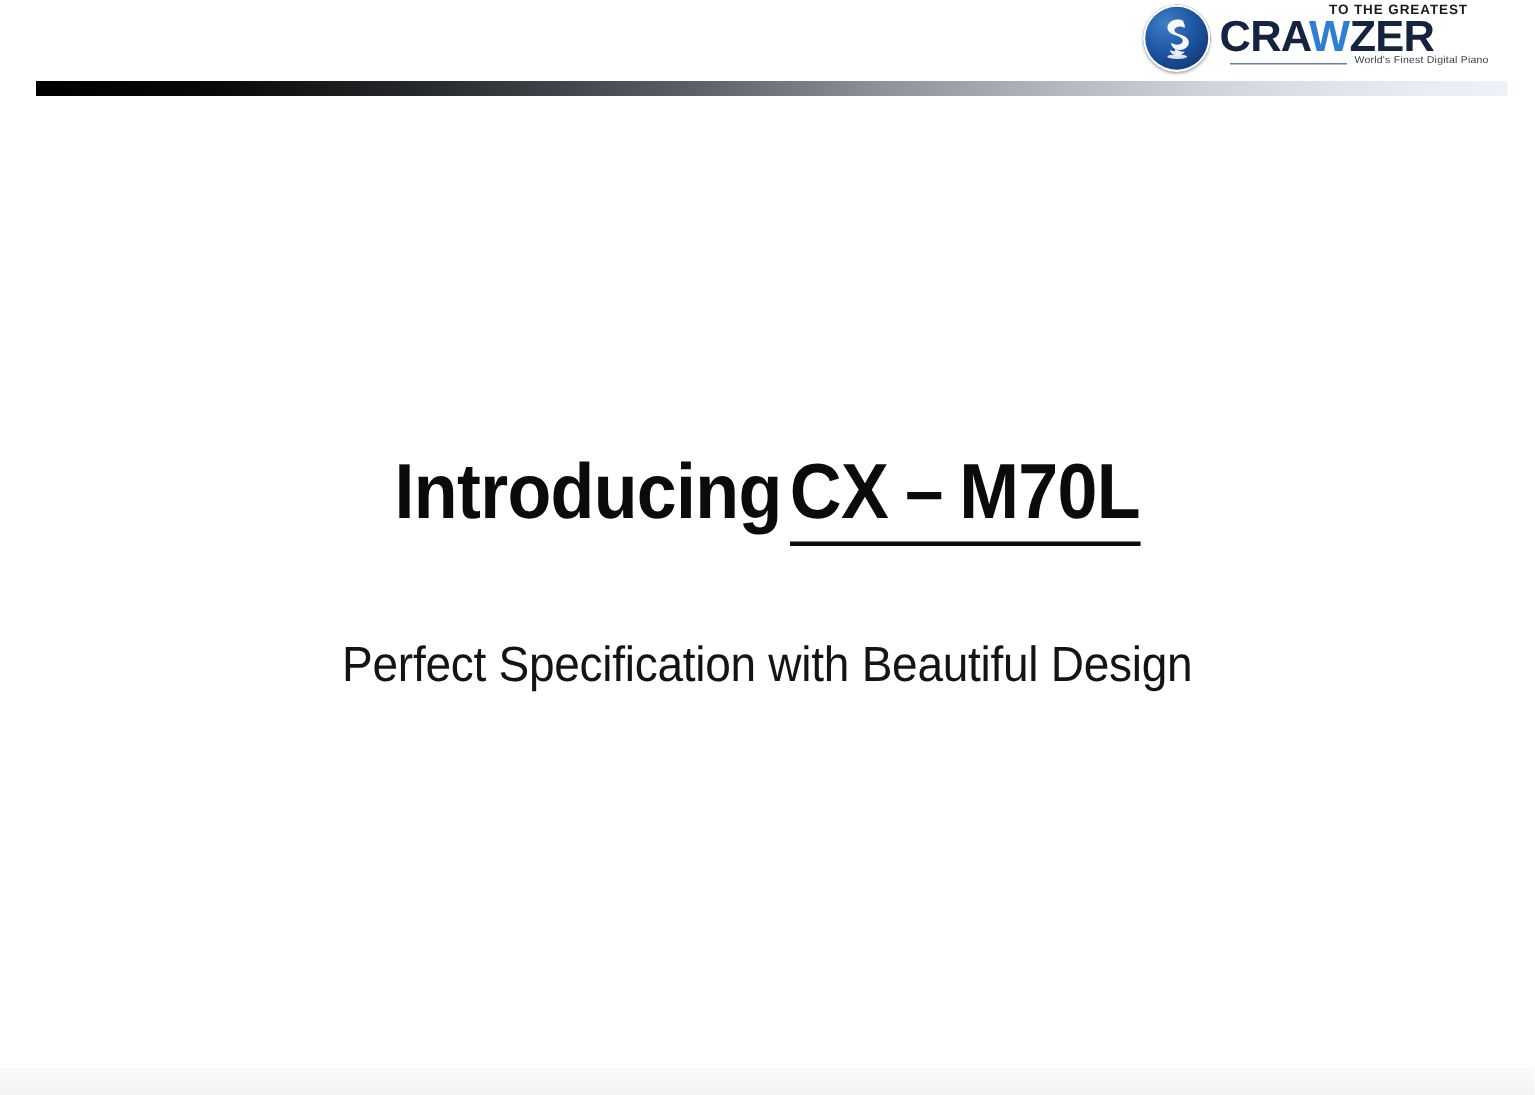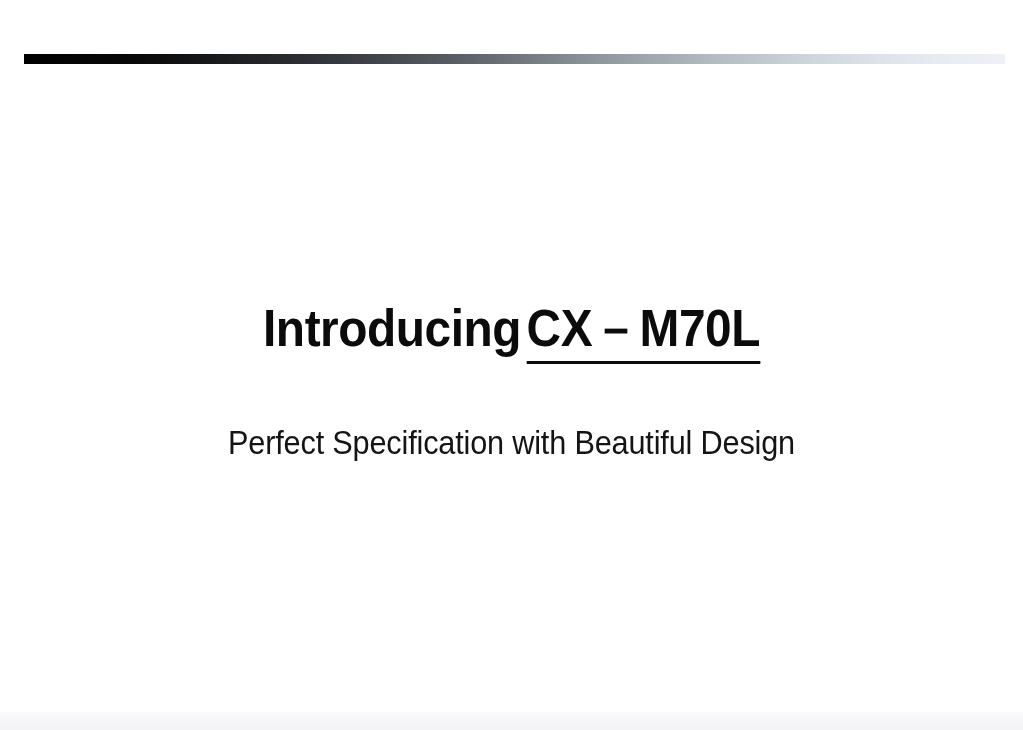--- a/index.html
+++ b/index.html
@@ -164,20 +164,40 @@
     width: 1023px;
     height: 18px;
     background: linear-gradient(to bottom, #fbfbfc 0%, #f6f6f8 55%, #f4f4f6 100%);
   }
 </style>
 </head>
 <body>
 
 <div id="slide">
 
+  <div id="brand-logo">
+
+    <div id="brand-emblem">
+      <svg width="30" height="32" viewBox="0 0 30 32" aria-hidden="true">
+        <path d="M19.5 4.2c-3.4-1.9-8.2-1.4-10.3 1.5-1.9 2.6-0.6 5.6 2.2 6.9 2.1 1.0 4.6 1.4 6.1 2.7 1.5 1.3 1.2 3.2-0.6 4.0-1.9 0.9-4.6 0.5-6.0-0.9-0.2 1.6 0.5 3.1 2.0 4.0 2.6 1.5 6.4 1.1 8.4-1.0 2.1-2.2 1.5-5.3-1.1-6.9-2.0-1.3-4.7-1.6-6.3-2.8-1.4-1.1-1.1-2.8 0.5-3.6 1.7-0.8 4.1-0.5 5.4 0.6 0.3-1.5-0.1-3.0-1.3-4.5z" fill="#ffffff" opacity="0.96"></path>
+        <path d="M13.4 22.2c1.9 1.6 4.3 2.6 6.4 2.3-1.0 1.7-3.1 2.7-5.3 2.5-2.4-0.2-4.3-1.7-4.6-3.6 1.1 0.5 2.3 0.8 3.5 0.8z" fill="#ffffff" opacity="0.9"></path>
+        <ellipse cx="14.8" cy="27.8" rx="6.6" ry="1.5" fill="#ffffff" opacity="0.85"></ellipse>
+      </svg>
+    </div>
+
+    <div id="brand-tagline-top">TO THE GREATEST</div>
+
+    <div id="brand-wordmark">
+      <span class="wm-dark">CR</span><span class="wm-dark">A</span><span class="wm-blue">W</span><span class="wm-dark">ZER</span>
+    </div>
+
+    <div id="brand-rule"></div>
+
+    <div id="brand-tagline-bottom">World's Finest  Digital Piano</div>
+  </div>
 
   <div id="header-bar"></div>
 
   <div id="slide-title">
     <span class="title-lead">Introducing</span><span class="title-model">CX－M70L</span>
   </div>
 
   <div id="slide-subtitle">Perfect Specification with Beautiful Design</div>
 
   <div id="footer-band"></div>

